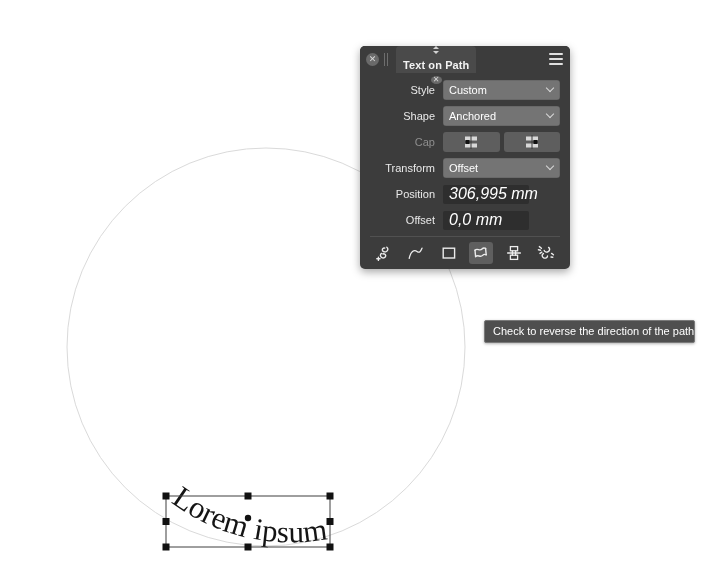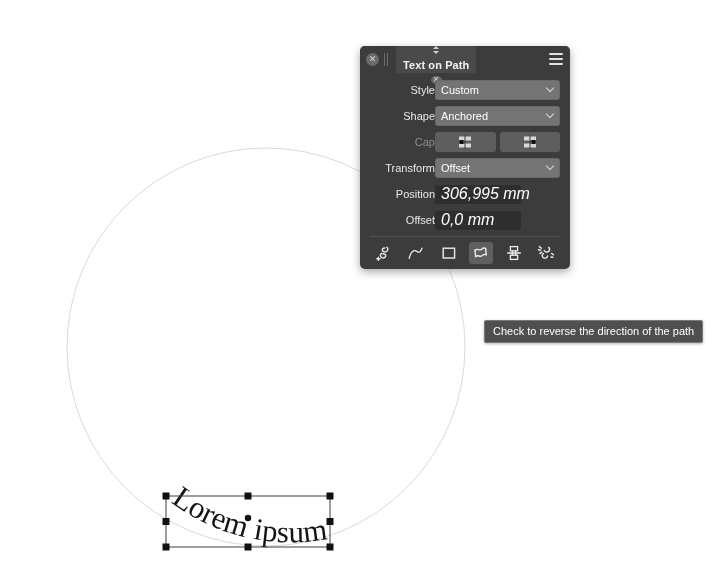--- a/index.html
+++ b/index.html
@@ -136,20 +136,21 @@
   .body { padding: 7px 10px 0 10px; }
   .row {
     display: flex;
     align-items: center;
     height: 20px;
     margin-bottom: 6px;
   }
   .row .lbl {
     width: 65px;
     text-align: right;
+    padding-right: 8px;
     font-size: 11px;
     color: #e9e9e9;
     white-space: nowrap;
     flex: 0 0 auto;
   }
   .row .lbl.dim { color: #8e8e8e; }
 
   .select {
     flex: 1 1 auto;
     height: 20px;
@@ -241,21 +242,21 @@
   .tool.active { background: #5f5f5f; }
 
   
   #tooltip {
     position: absolute;
     left: 484px;
     top: 320px;
     background: #4f4f4f;
     color: #ffffff;
     font-size: 11px;
-    padding: 4px 8px 5px 8px;
+    padding: 4px 0 5px 8px;
     border: 1px solid #7a7a7a;
     border-radius: 2px;
     white-space: nowrap;
     z-index: 30;
     box-shadow: 0 1px 3px rgba(0,0,0,0.3);
   }
 </style>
 </head>
 <body>
 

